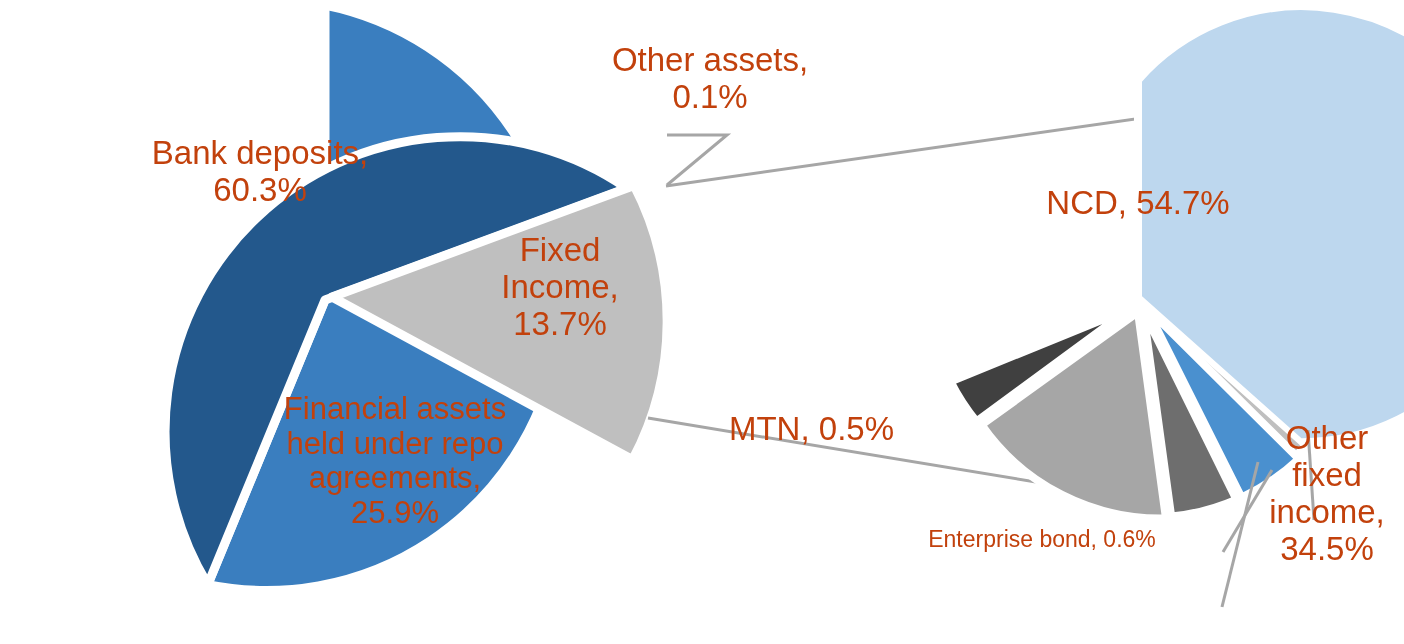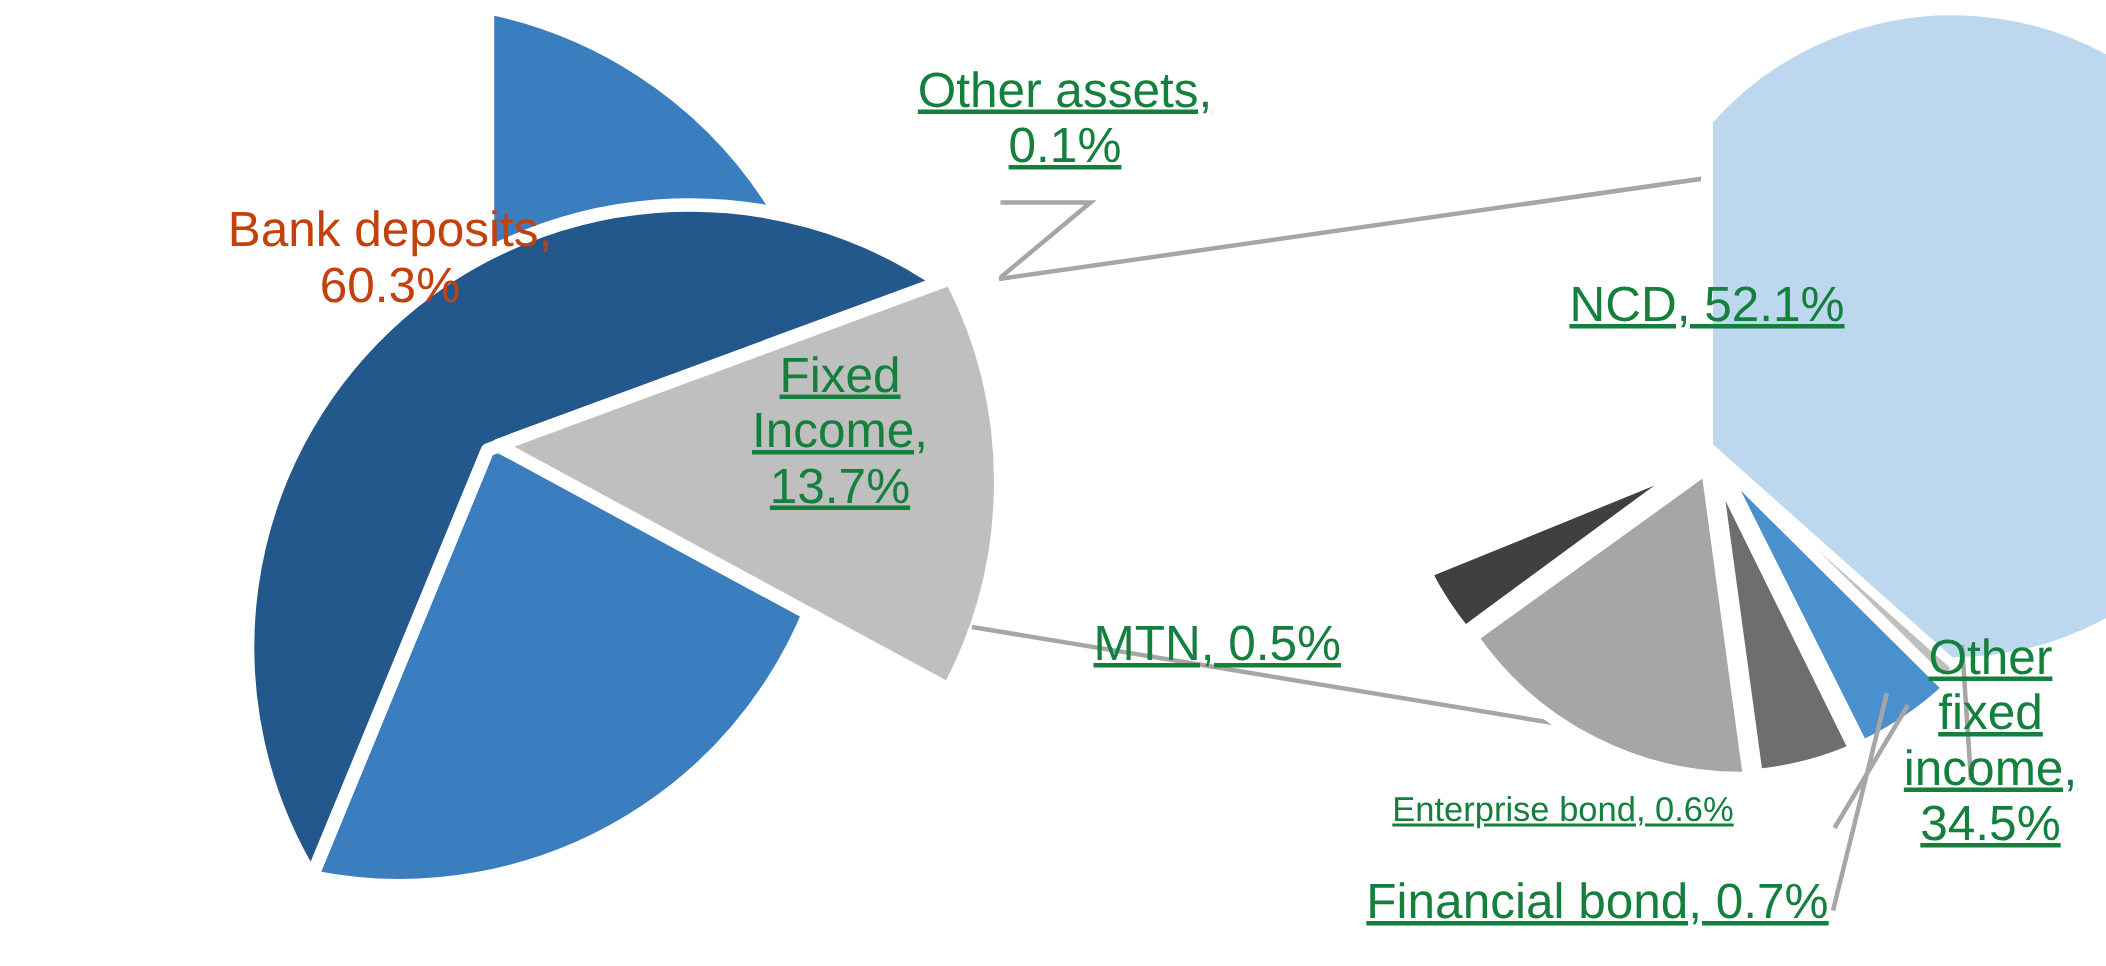--- a/index.html
+++ b/index.html
@@ -13,21 +13,21 @@
   .lbl{
     position:absolute;
     font-family:"Liberation Sans","DejaVu Sans",sans-serif;
     font-weight:400;
     line-height:1.12;
     text-align:center;
     white-space:pre;
     pointer-events:none;
   }
   .lbl.white{color:#c2410c;}
-  .lbl.black{color:#15803d;text-decoration:underline;}
+  .lbl.black{color:#c2410c;}
 </style>
 </head>
 <body>
 
 <div id="stage">
 
   <svg id="chart-svg" viewBox="0 0 1404 644">
 
     <g>
 
@@ -70,35 +70,38 @@
     </g>
 
     <line x1="1223" y1="552" x2="1272" y2="470" stroke="#A6A6A6" stroke-width="3"></line>
     <line x1="1222" y1="607" x2="1258" y2="462" stroke="#A6A6A6" stroke-width="3"></line>
     <line x1="1308" y1="430" x2="1314" y2="520" stroke="#A6A6A6" stroke-width="3"></line>
   </svg>
 
   <div class="lbl white" style="left:110px;top:135px;width:300px;font-size:33px;">Bank deposits,
 60.3%</div>
 
+  <div class="lbl white" style="left:255px;top:392px;width:280px;font-size:31px;">Financial assets
+held under repo
+agreements,
+25.9%</div>
 
   <div class="lbl black" style="left:470px;top:232px;width:180px;font-size:33px;">Fixed
 Income,
 13.7%</div>
 
   <div class="lbl black" style="left:575px;top:42px;width:270px;font-size:33px;">Other assets,
 0.1%</div>
 
-  <div class="lbl black" style="left:1013px;top:185px;width:250px;font-size:33px;">NCD, 52.1%</div>
+  <div class="lbl black" style="left:1013px;top:185px;width:250px;font-size:33px;">NCD, 54.7%</div>
 
   <div class="lbl black" style="left:704px;top:411px;width:215px;font-size:33px;">MTN, 0.5%</div>
 
 
   <div class="lbl black" style="left:862px;top:527px;width:360px;font-size:23px;">Enterprise bond, 0.6%</div>
 
-  <div class="lbl black" style="left:890px;top:583px;width:350px;font-size:33px;">Financial bond, 0.7%</div>
 
   <div class="lbl black" style="left:1252px;top:420px;width:150px;font-size:33px;">Other
 fixed
 income,
 34.5%</div>
 
 </div>
 
 </body></html>

